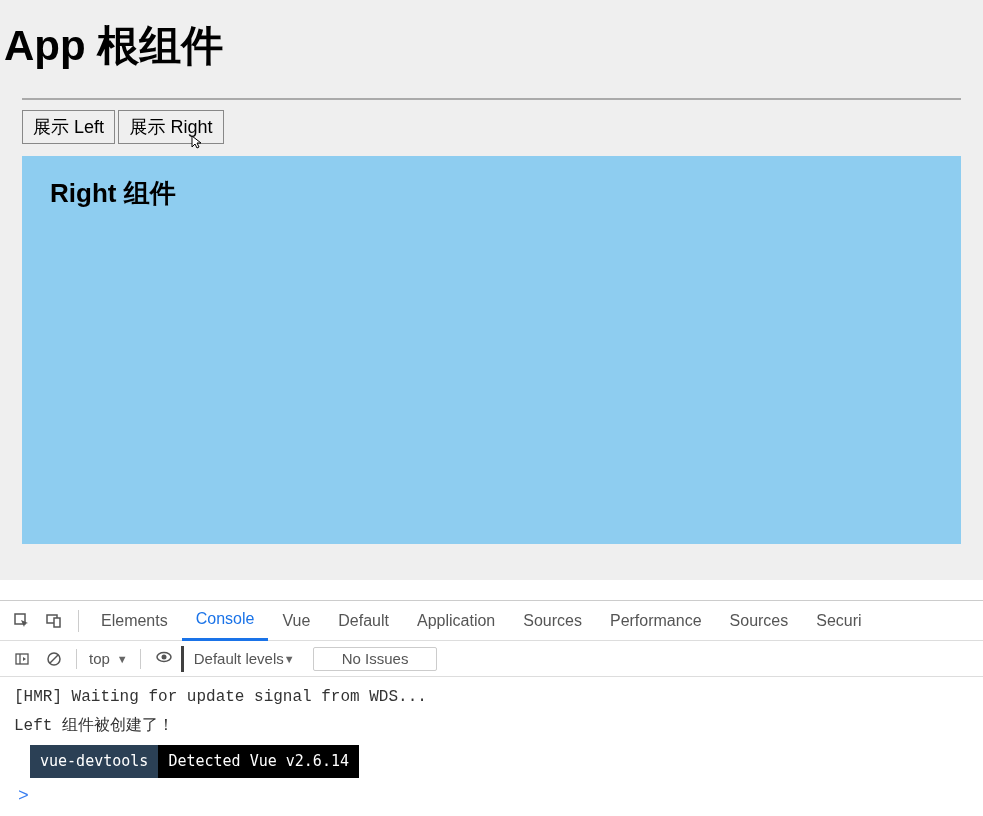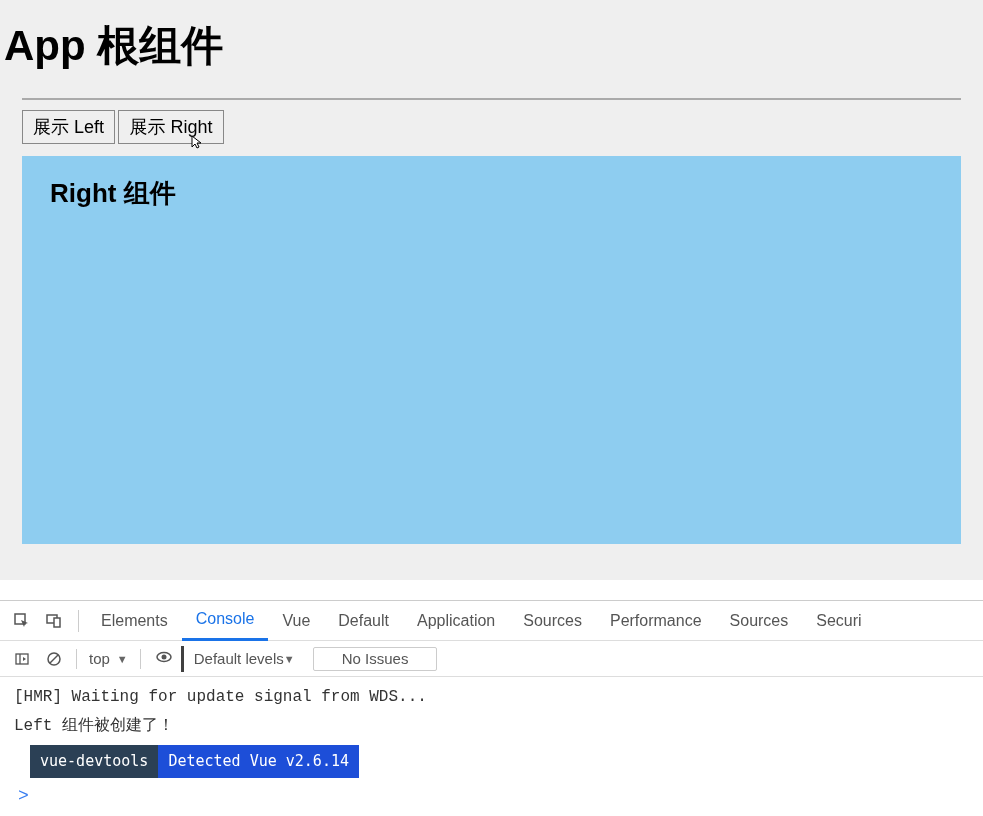--- a/index.html
+++ b/index.html
@@ -195,21 +195,21 @@
       display: inline-block;
       background: #2b4055;
       color: #fff;
       padding: 3px 10px;
       font-size: 15px;
       font-family: Consolas, monospace;
       margin-left: 16px;
     }
     .badge-green {
       display: inline-block;
-      background: #1d4ed8;
+      background: #000000;
       color: #fff;
       padding: 3px 10px;
       font-size: 15px;
       font-family: Consolas, monospace;
     }
     .console-prompt {
       color: #367cf1;
       font-size: 18px;
       padding: 2px 4px;
     }

